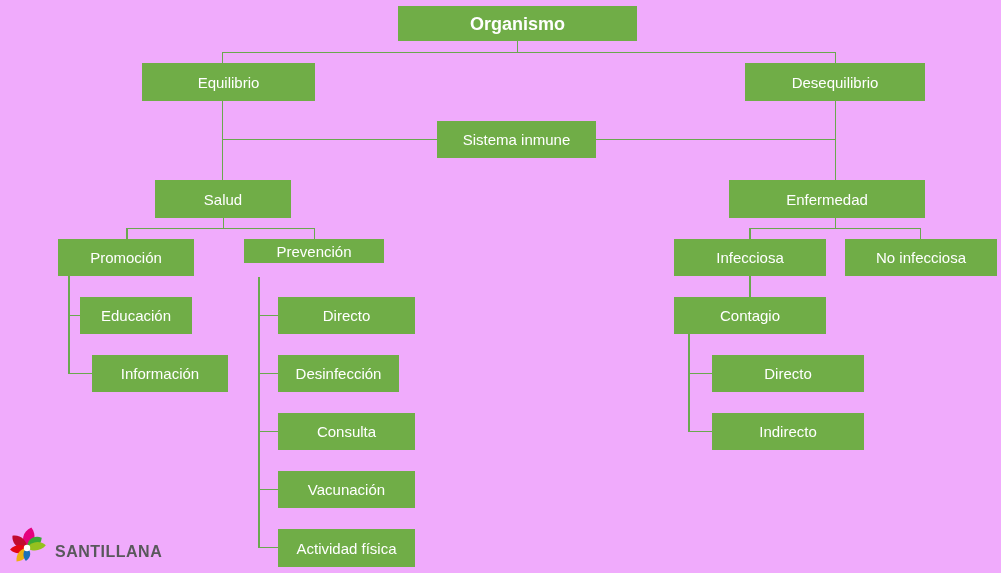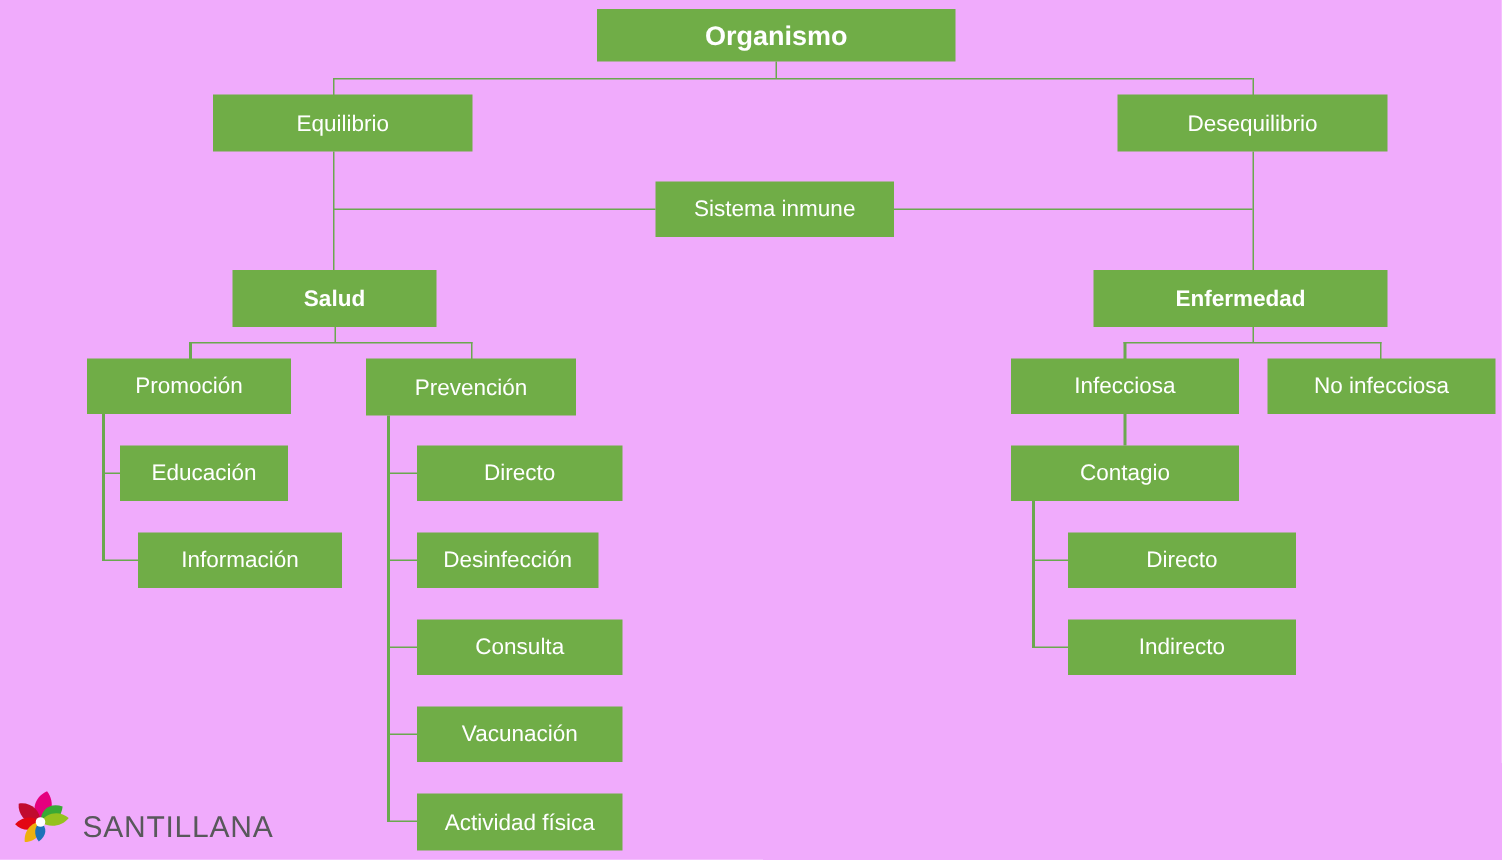--- a/index.html
+++ b/index.html
@@ -25,40 +25,40 @@
     background:var(--node-green);
     color:var(--node-text);
     display:flex;
     align-items:center;
     justify-content:center;
     font-size:15px;
     line-height:1;
     text-align:center;
     box-sizing:border-box;
   }
-  .node.bold{font-weight:bold;text-align:right;}
+  .node.bold{font-weight:normal;text-align:right;}
   .node.root{font-size:18px;font-weight:bold;}
   .hline,.vline{
     position:absolute;
     background:var(--line-green);
   }
   .hline{height:1.5px;}
   .vline{width:1.5px;}
   .logo{
     position:absolute;
     left:6px;
     top:525px;
     display:flex;
     align-items:center;
     gap:3px;
   }
   .logo-text{
     color:var(--logo-text);
-    font-weight:normal;
-    font-size:20px;
+    font-weight:bold;
+    font-size:16px;
     letter-spacing:0.5px;
     margin-top:8px;
   }
 </style>
 </head>
 <body>
 
 <div class="canvas">
 
   <div class="vline" style="left:516.5px;top:41px;height:11px"></div>
@@ -97,21 +97,21 @@
   <div class="hline" style="left:688px;top:372.5px;width:24px"></div>
   <div class="hline" style="left:688px;top:430.5px;width:24px"></div>
 
   <div class="node root" style="left:398px;top:6px;width:239px;height:35px">Organismo</div>
   <div class="node" style="left:142px;top:63px;width:173px;height:38px">Equilibrio</div>
   <div class="node" style="left:745px;top:63px;width:180px;height:38px">Desequilibrio</div>
   <div class="node" style="left:437px;top:121px;width:159px;height:37px">Sistema inmune</div>
   <div class="node bold" style="left:155px;top:180px;width:136px;height:38px">Salud</div>
   <div class="node bold" style="left:729px;top:180px;width:196px;height:38px">Enfermedad</div>
   <div class="node" style="left:58px;top:239px;width:136px;height:37px">Promoción</div>
-  <div class="node" style="left:244px;top:239px;width:140px;height:38px">Prevención</div>
+  <div class="node" style="left:244px;top:239px;width:140px;height:24px">Prevención</div>
   <div class="node" style="left:674px;top:239px;width:152px;height:37px">Infecciosa</div>
   <div class="node" style="left:845px;top:239px;width:152px;height:37px">No infecciosa</div>
   <div class="node" style="left:80px;top:297px;width:112px;height:37px">Educación</div>
   <div class="node" style="left:92px;top:355px;width:136px;height:37px">Información</div>
   <div class="node" style="left:278px;top:297px;width:137px;height:37px">Directo</div>
   <div class="node" style="left:278px;top:355px;width:121px;height:37px">Desinfección</div>
   <div class="node" style="left:278px;top:413px;width:137px;height:37px">Consulta</div>
   <div class="node" style="left:278px;top:471px;width:137px;height:37px">Vacunación</div>
   <div class="node" style="left:278px;top:529px;width:137px;height:38px">Actividad física</div>
   <div class="node" style="left:674px;top:297px;width:152px;height:37px">Contagio</div>

